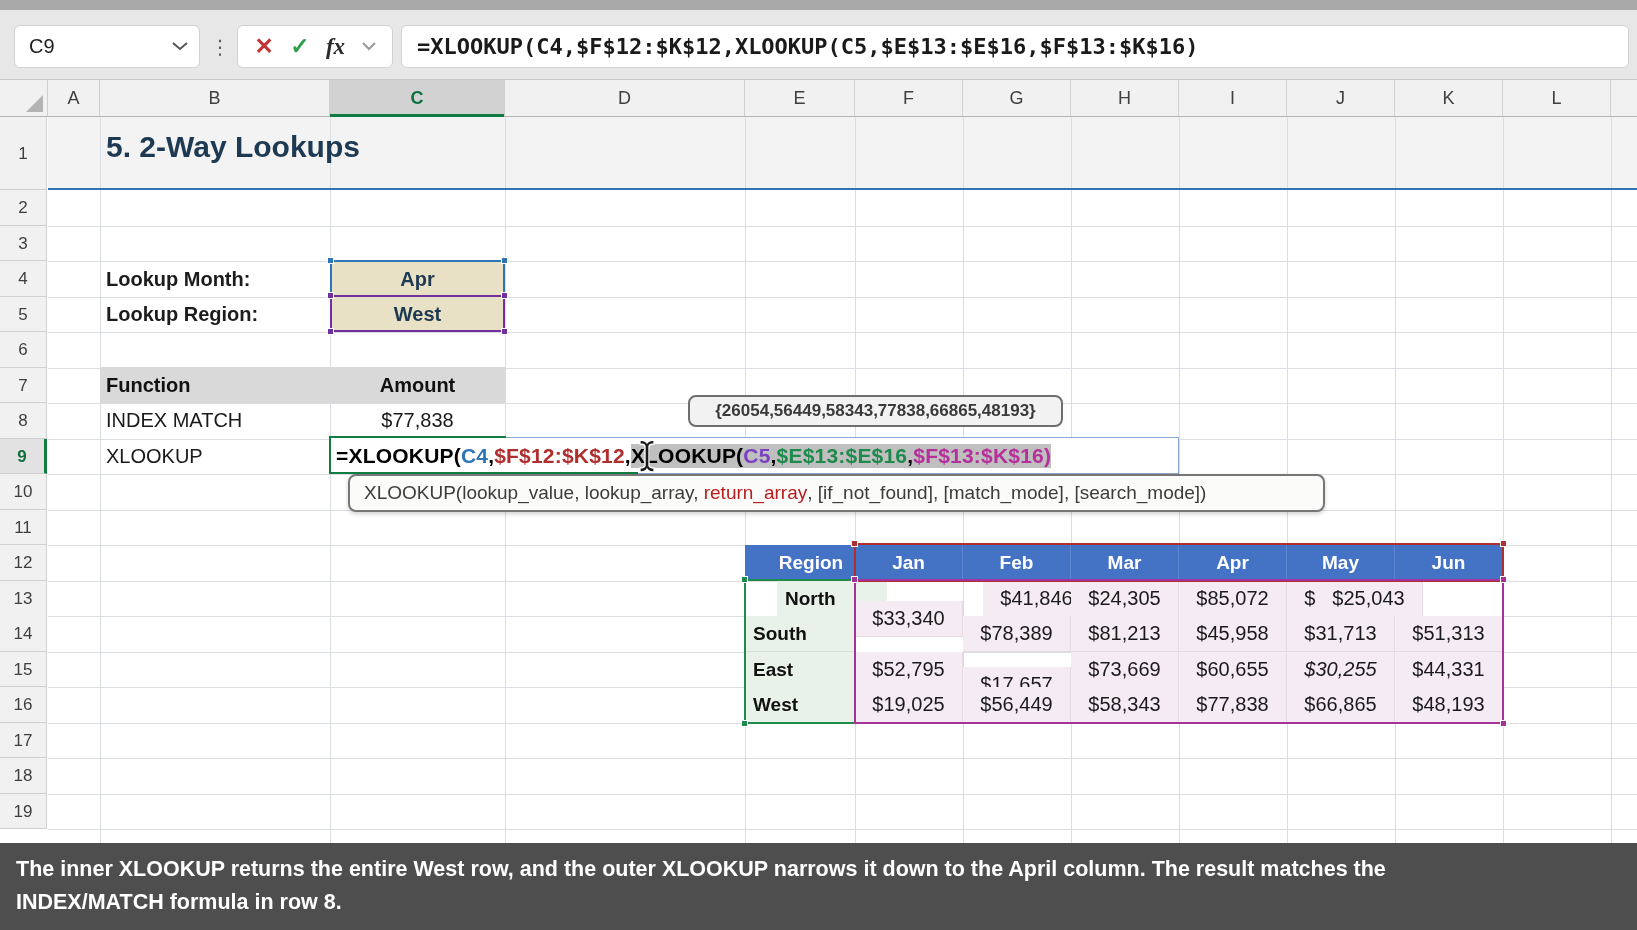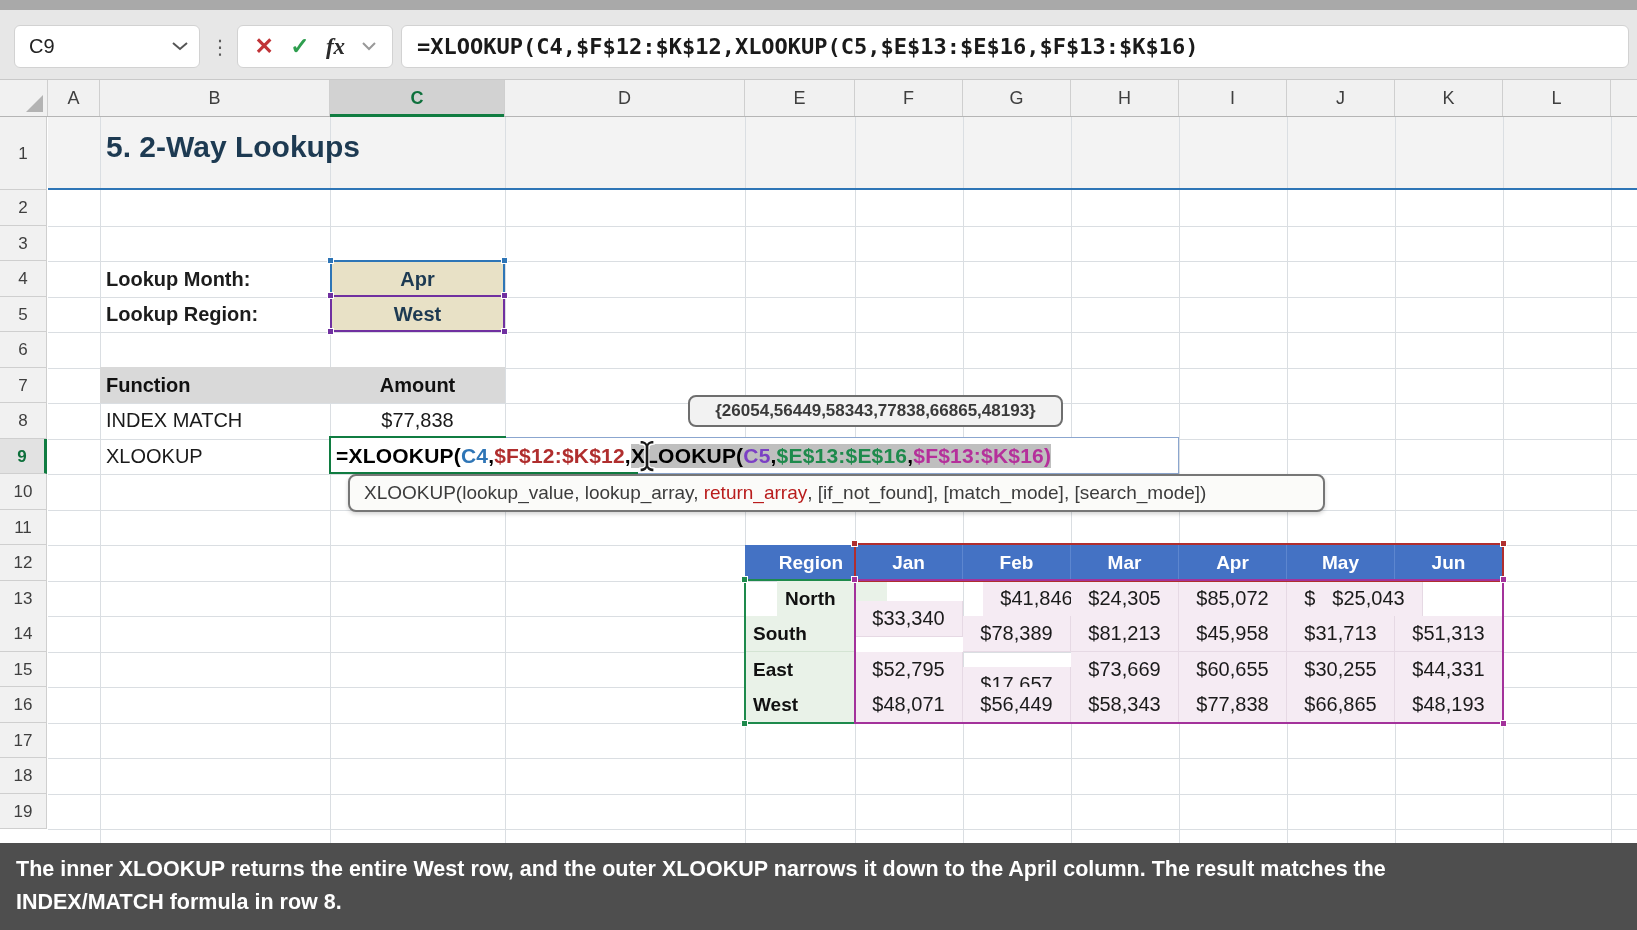--- a/index.html
+++ b/index.html
@@ -214,24 +214,24 @@
       <div class="tcell tc-val" style="left: 963px; top: 616px; width: 108px;">$78,389</div>
       <div class="tcell tc-val" style="left: 1071px; top: 616px; width: 108px;">$81,213</div>
       <div class="tcell tc-val" style="left: 1179px; top: 616px; width: 108px;">$45,958</div>
       <div class="tcell tc-val" style="left: 1287px; top: 616px; width: 108px;">$31,713</div>
       <div class="tcell tc-val" style="left: 1395px; top: 616px; width: 108px;">$51,313</div>
       <div class="tcell tc-region" style="left: 745px; top: 651.5px; width: 110px;">East</div>
       <div class="tcell tc-val" style="left: 855px; top: 651.5px; width: 108px;">$52,795</div>
       <div class="tcell tc-val" style="left: 963px; top: 651.5px; width: 108px; margin-top: 15px;">$17,657</div>
       <div class="tcell tc-val" style="left: 1071px; top: 651.5px; width: 108px;">$73,669</div>
       <div class="tcell tc-val" style="left: 1179px; top: 651.5px; width: 108px;">$60,655</div>
-      <div class="tcell tc-val" style="left: 1287px; top: 651.5px; width: 108px;">$30,255</div>
+      <div class="tcell tc-val" style="left: 1287px; top: 651.5px; width: 108px; font-style: italic;">$30,255</div>
       <div class="tcell tc-val" style="left: 1395px; top: 651.5px; width: 108px;">$44,331</div>
       <div class="tcell tc-region" style="left: 745px; top: 687px; width: 110px;">West</div>
-      <div class="tcell tc-val" style="left: 855px; top: 687px; width: 108px;">$48,071</div>
+      <div class="tcell tc-val" style="left: 855px; top: 687px; width: 108px;">$19,025</div>
       <div class="tcell tc-val" style="left: 963px; top: 687px; width: 108px;">$56,449</div>
       <div class="tcell tc-val" style="left: 1071px; top: 687px; width: 108px;">$58,343</div>
       <div class="tcell tc-val" style="left: 1179px; top: 687px; width: 108px;">$77,838</div>
       <div class="tcell tc-val" style="left: 1287px; top: 687px; width: 108px;">$66,865</div>
       <div class="tcell tc-val" style="left: 1395px; top: 687px; width: 108px;">$48,193</div>
     </div>
 
   <div class="rng rng-red" style="left:854px; top:543px; width:650px; height:39px;"></div>
   <div class="rng rng-green" style="left:744px; top:579px; width:112px; height:145px;"></div>
   <div class="rng rng-purple" style="left:854px; top:579px; width:650px; height:145px;"></div>

